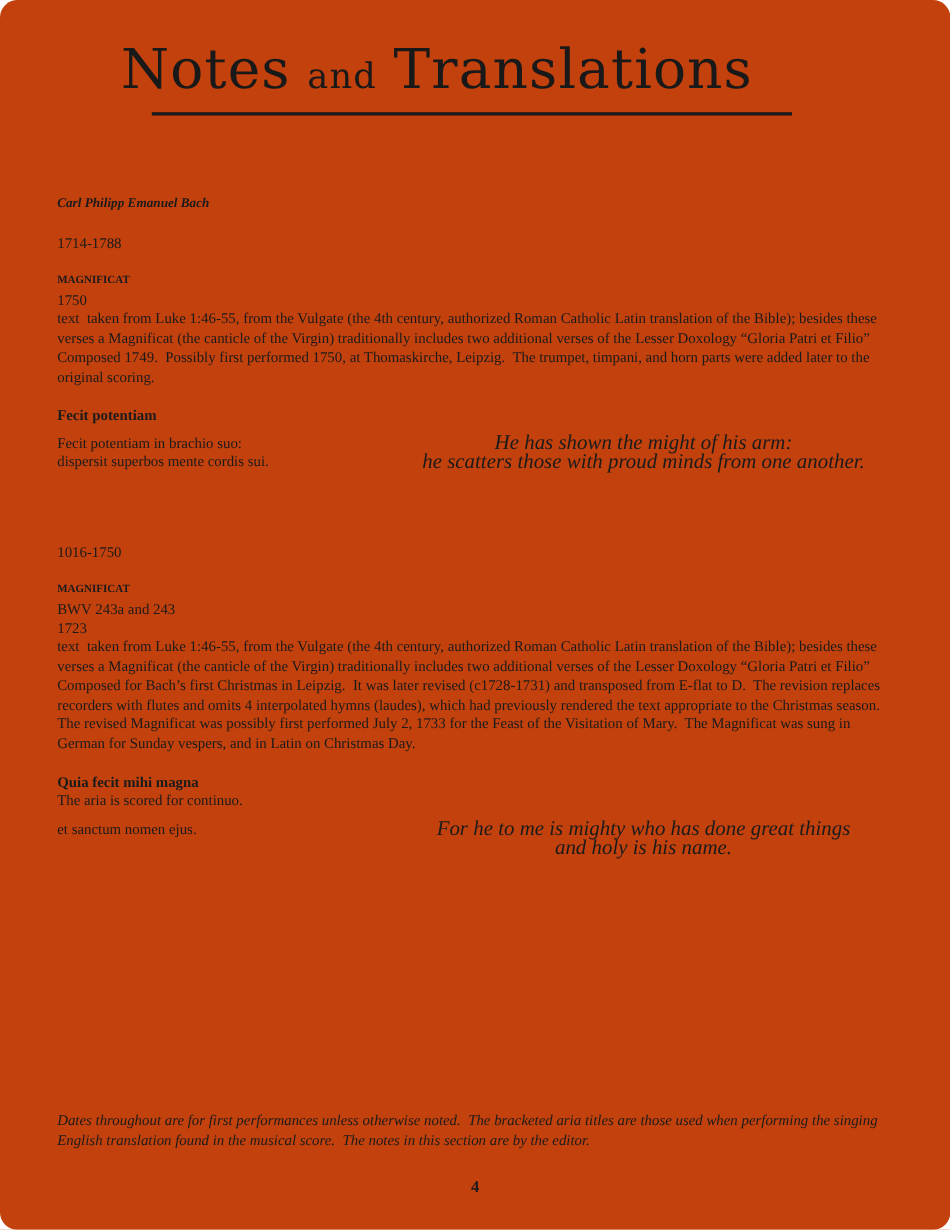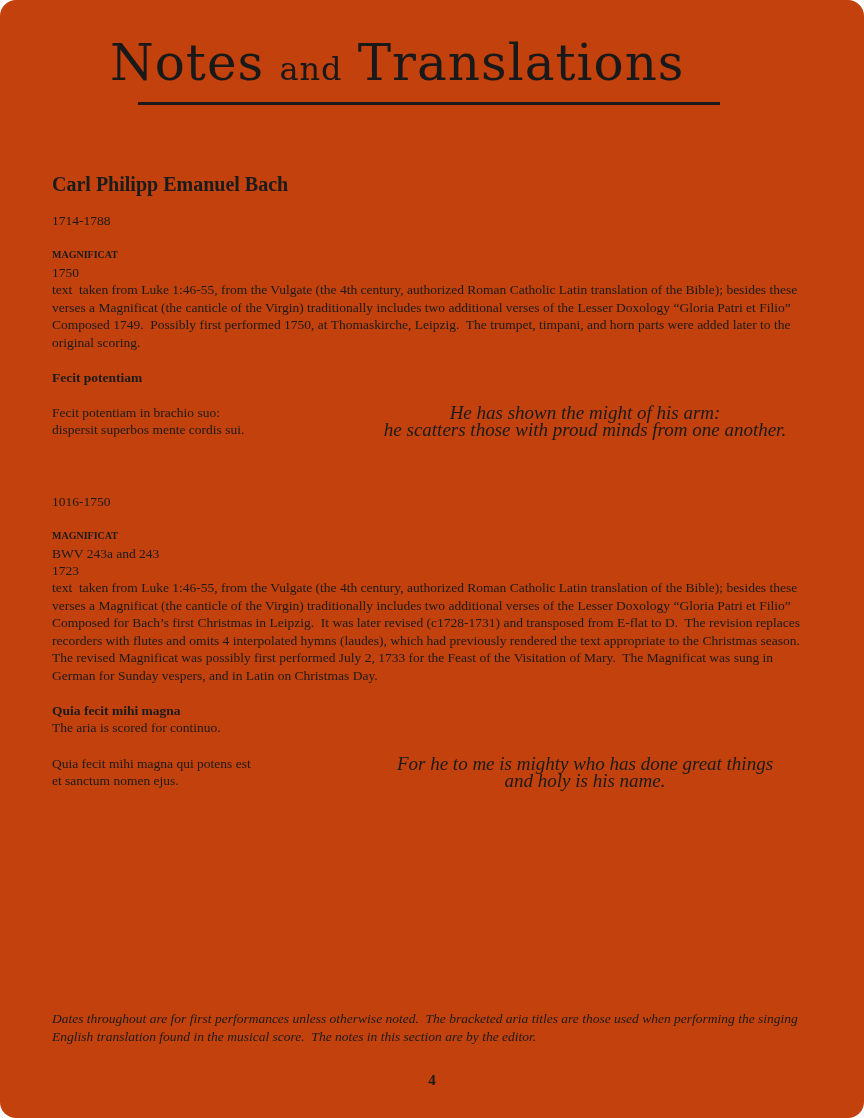--- a/index.html
+++ b/index.html
@@ -36,23 +36,24 @@
     height: 3px;
     background: #1b1b1b;
   }
   
   .section {
     position: absolute;
     left: 52px;
     width: 760px;
   }
   .composer {
-    font-size: 20px;
+    font-size: 12px;
     line-height: 24px;
     font-weight: bold;
+    font-style: italic;
   }
   .dates { font-size: 13.5px; line-height: 17px; margin-top: 16px; }
   .work-title {
     font-size: 10px;
     line-height: 18px;
     font-weight: bold;
     margin-top: 17px;
   }
   .meta-line { font-size: 13.5px; line-height: 17px; }
   p.body-text {
@@ -63,21 +64,21 @@
   }
   .text-note { margin-top: 0; }
   .notes-para { margin-top: 15px; }
   .aria-title {
     font-size: 13.5px;
     line-height: 17px;
     font-weight: bold;
     margin-top: 18px;
   }
   .aria-note { margin-top: 18px; }
-  .couplet { display: flex; margin-top: 18px; font-family: Liberation Serif, serif; }
+  .couplet { display: flex; margin-top: 8px; font-family: Liberation Serif, serif; }
   .latin-col { width: 306px; flex: none; }
   .latin-line { font-size: 13.5px; line-height: 17px; }
   .english-col { flex: 1; }
   .english-line { font-size: 19px; line-height: 17px; font-style: italic; text-align: center; }
   
   .footer {
     position: absolute;
     top: 1010px;
     left: 52px;
     width: 746px;
@@ -134,21 +135,20 @@
     <div class="dates">1016-1750</div>
     <div class="work-title">MAGNIFICAT</div>
     <div class="meta-line">BWV 243a and 243</div>
     <div class="meta-line">1723</div>
     <p class="body-text text-note">text  taken from Luke 1:46-55, from the Vulgate (the 4th century, authorized Roman Catholic Latin translation of the Bible); besides these verses a Magnificat (the canticle of the Virgin) traditionally includes two additional verses of the Lesser Doxology “Gloria Patri et Filio”</p>
     <p class="body-text notes-para">Composed for Bach’s first Christmas in Leipzig.  It was later revised (c1728-1731) and transposed from E-flat to D.  The revision replaces recorders with flutes and omits 4 interpolated hymns (laudes), which had previously rendered the text appropriate to the Christmas season.  The revised Magnificat was possibly first performed July 2, 1733 for the Feast of the Visitation of Mary.  The Magnificat was sung in German for Sunday vespers, and in Latin on Christmas Day.</p>
     <div class="aria-title">Quia fecit mihi magna</div>
     <p class="body-text aria-note">The aria is scored for continuo.</p>
     <div class="couplet">
       <div class="latin-col">
-        <div class="latin-line">Quia fecit mihi magna qui potens est</div>
         <div class="latin-line">et sanctum nomen ejus.</div>
       </div>
       <div class="english-col">
         <div class="english-line">For he to me is mighty who has done great things</div>
         <div class="english-line">and holy is his name.</div>
       </div>
     </div>
   </div>
 
   <div class="footer">Dates throughout are for first performances unless otherwise noted.  The bracketed aria titles are those used when performing the singing English translation found in the musical score.  The notes in this section are by the editor.</div>

